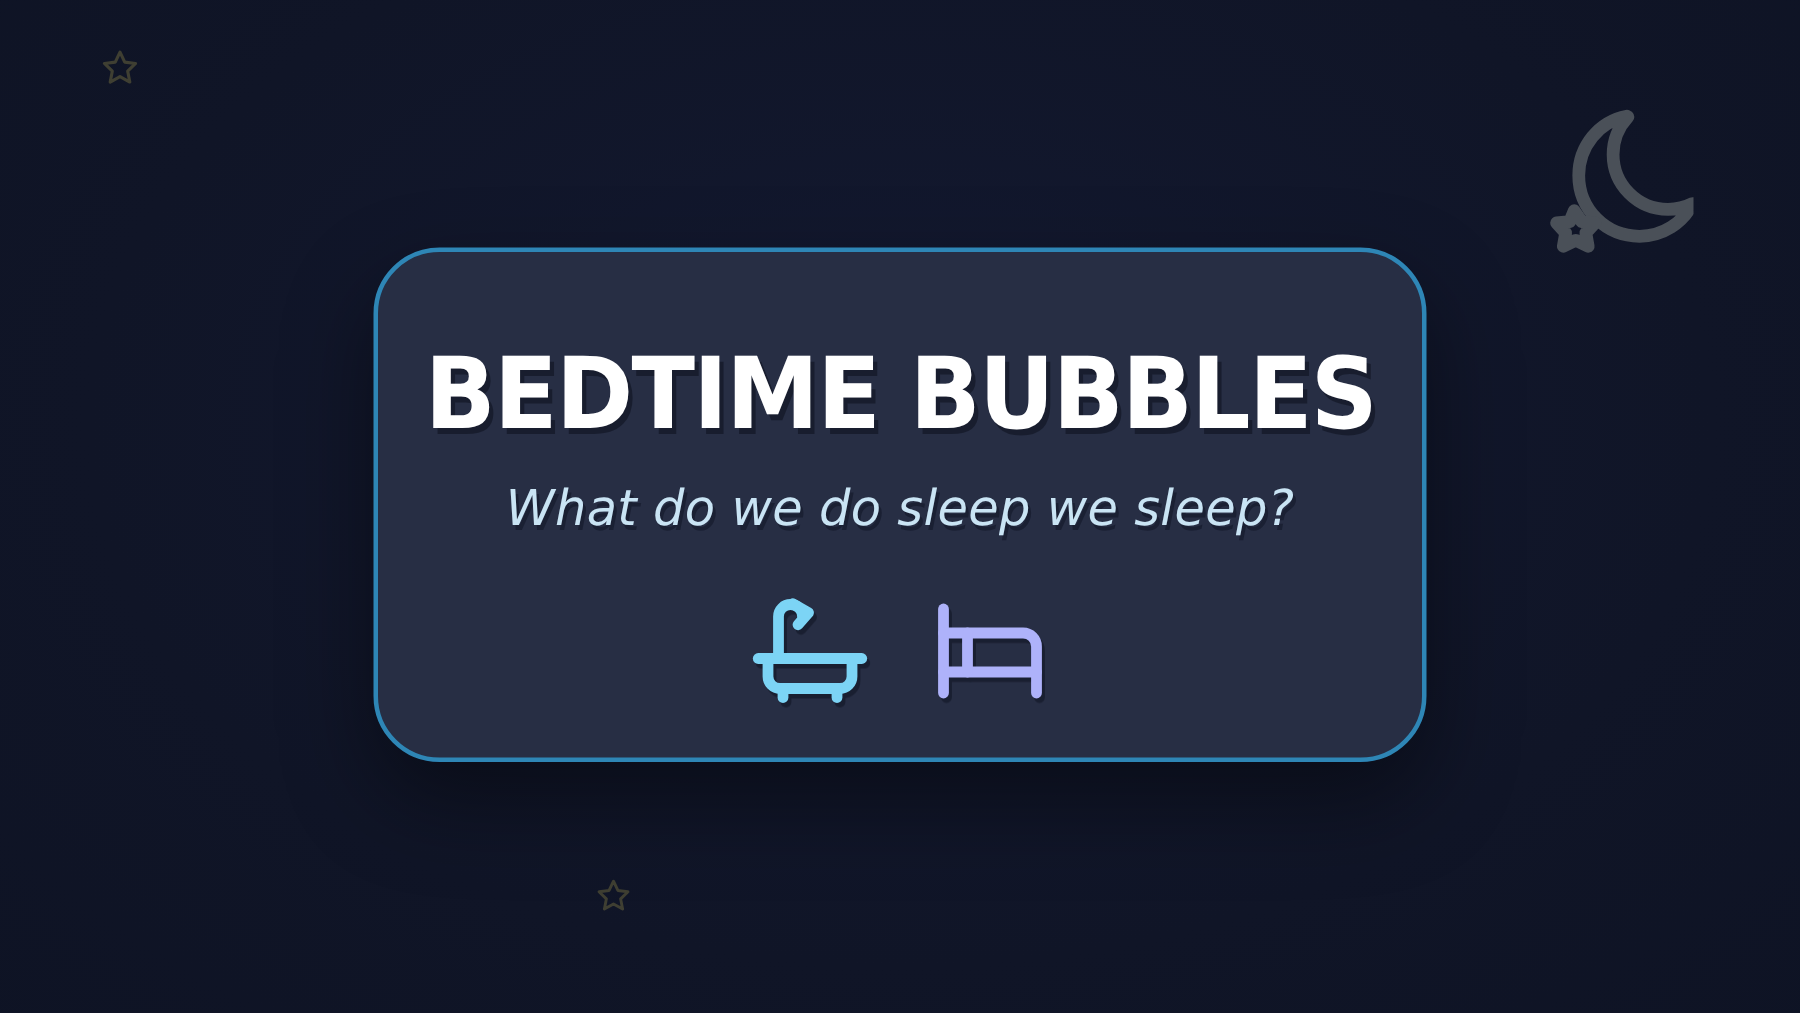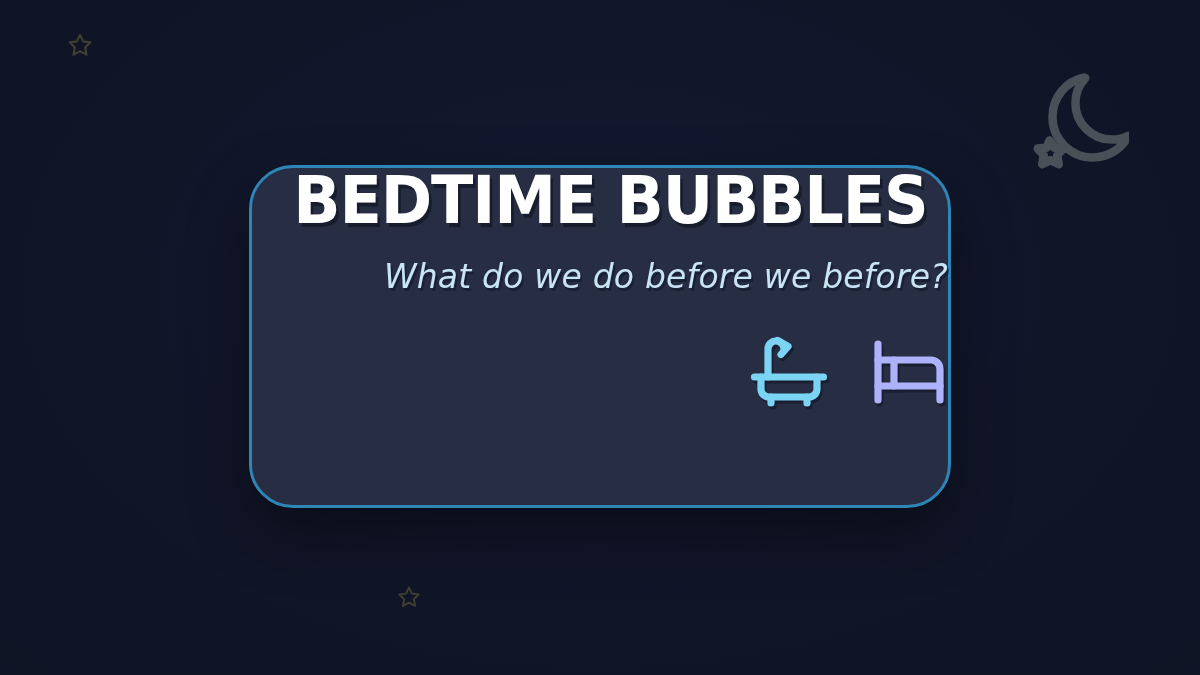--- a/index.html
+++ b/index.html
@@ -49,23 +49,25 @@
     border-radius: 44px;
     box-shadow: 0 26px 60px rgba(0,0,0,0.42);
     display: flex;
     flex-direction: column;
     align-items: center;
     justify-content: flex-start;
   }
 
   #card-inner {
     width: 100%;
+    padding-top: 47px;
     display: flex;
     flex-direction: column;
-    align-items: flex-end;
+    align-items: center;
+    margin-top: 15px;
   }
 
   #slide-title {
     font-family: "DejaVu Sans", "Liberation Sans", sans-serif;
     font-size: 66px;
     font-weight: 700;
     color: #ffffff;
     letter-spacing: -1.2px;
     line-height: 1.0;
     text-align: center;
@@ -124,21 +126,21 @@
       <path d="M55.5 9.5 C37 13 23.5 29.5 23.5 49 C23.5 71.5 41.5 89.5 64 89.5 C79.5 89.5 93 80.6 99.4 67.7 C94.5 70.2 88.9 71.6 83 71.6 C62.8 71.6 46.4 55.2 46.4 35 C46.4 25.3 50.2 16.5 56.3 10 Z"></path>
       <path d="M20.5 72.5 L25.5 79.8 L34.3 80.6 L28.2 87.2 L29.8 96.2 L21.5 92.2 L13.2 96.2 L14.8 87.2 L8.7 80.6 L17.5 79.8 Z"></path>
     </svg>
   </div>
 
   <div id="title-card">
     <div id="card-inner">
 
       <div id="slide-title">BEDTIME BUBBLES</div>
 
-      <div id="slide-subtitle">What do we do before we before?</div>
+      <div id="slide-subtitle">What do we do sleep we sleep?</div>
 
       <div id="icon-row">
 
         <span class="activity-icon">
           <svg width="78" height="76" viewBox="0 0 78 76" fill="none" stroke="#7cd4f5" stroke-width="7.2" stroke-linecap="round" stroke-linejoin="round">
 
             <path d="M18 45 L18 17 C18 12.6 21.6 9 26 9 C30.4 9 34 12.6 34 17"></path>
             <path d="M27.5 8.5 L38 14.5 L31 22.5"></path>
 
             <path d="M4.5 45 L73.5 45"></path>

